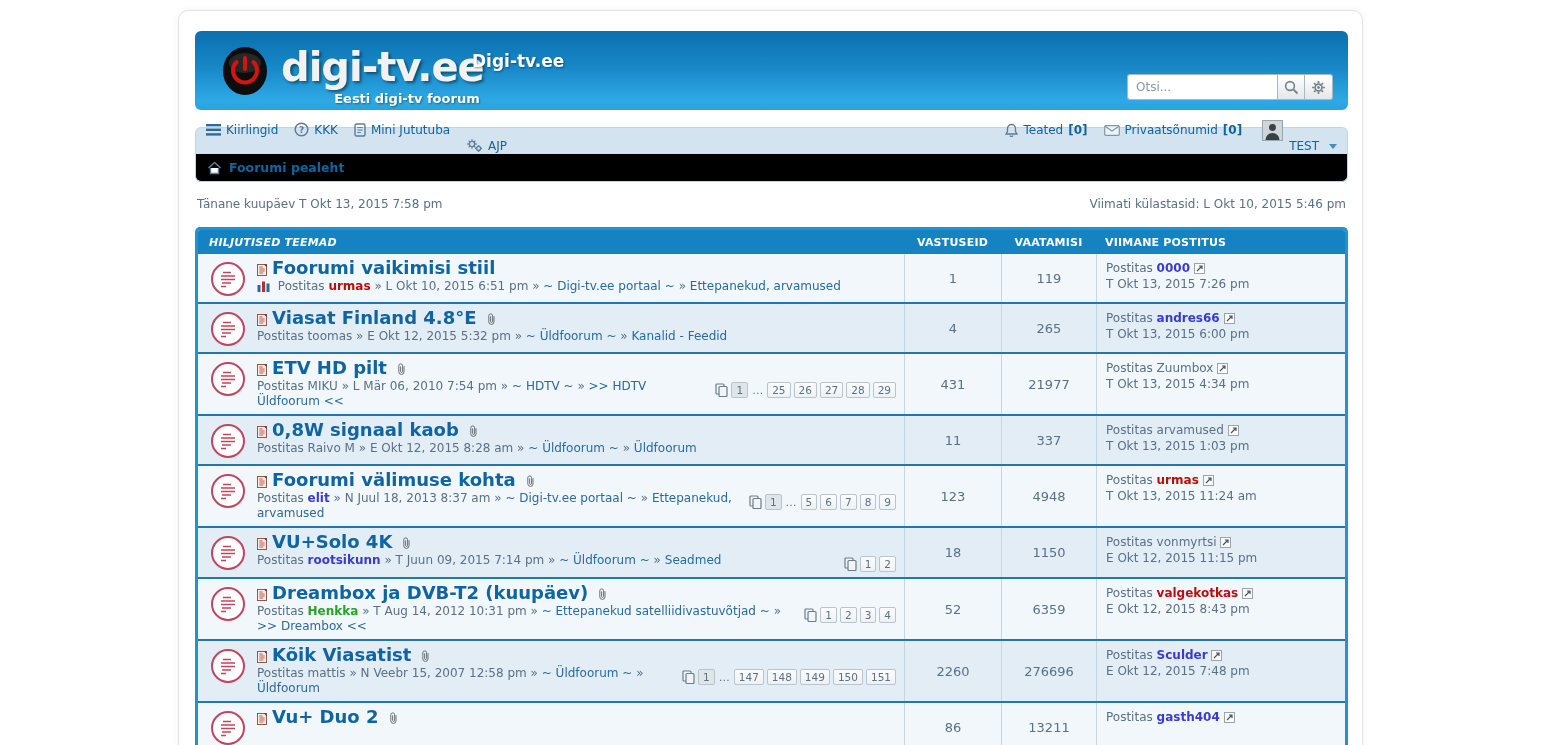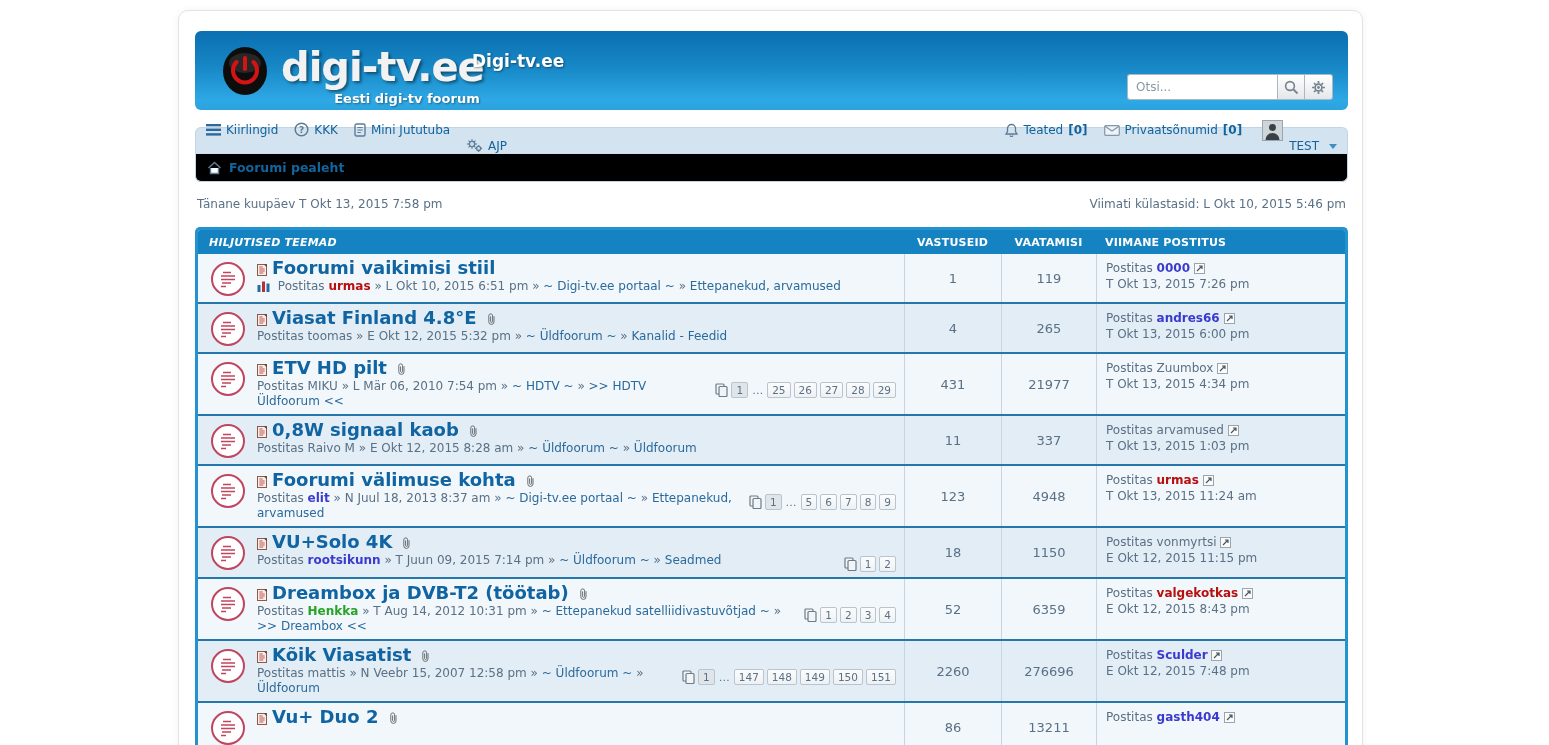--- a/index.html
+++ b/index.html
@@ -551,21 +551,21 @@
           </g>
         </svg>
       </span>
       <div class="topic-main">
         <div class="topic-title-line">
           <svg class="title-icon" width="10" height="12" viewBox="0 0 10 12">
             <rect x="0.5" y="0.5" width="9" height="11" fill="#f7efe8" stroke="#8a5a4a" stroke-width="1"></rect>
             <path d="M7 0.5 l2.5 2.5 v-2.5 Z" fill="#4a3a3a"></path>
             <path d="M2.3 3h3.4M2.3 5h5.4M2.3 7h5.4M2.3 9h4" stroke="#c04040" stroke-width="0.9"></path>
           </svg>
-          <a class="topic-title">Dreambox ja DVB-T2 (töötab)</a>
+          <a class="topic-title">Dreambox ja DVB-T2 (kuupäev)</a>
           <svg class="paperclip-icon" width="9" height="13" viewBox="0 0 9 13">
             <path d="M7 3.2 v5.6 a2.6 2.6 0 0 1 -5.2 0 V2.8 a1.9 1.9 0 0 1 3.8 0 v5.6 a1 1 0 0 1 -2 0 V3.4" fill="none" stroke="#6a6f74" stroke-width="1"></path>
           </svg>
         </div>
         <div class="pages-float">
           <svg class="pages-icon" width="13" height="14" viewBox="0 0 13 14">
             <rect x="1" y="1" width="8" height="10" rx="1" fill="#f2f5f7" stroke="#6c7c88" stroke-width="1.2"></rect>
             <rect x="4" y="3.5" width="8" height="10" rx="1" fill="#f2f5f7" stroke="#6c7c88" stroke-width="1.2"></rect>
           </svg>
         <a class="page-btn">1</a>

